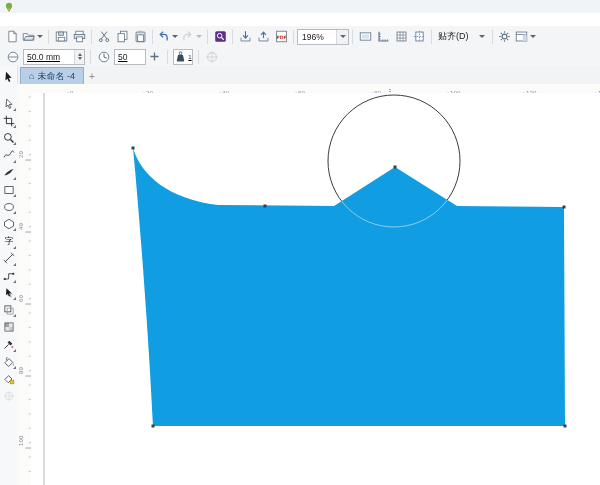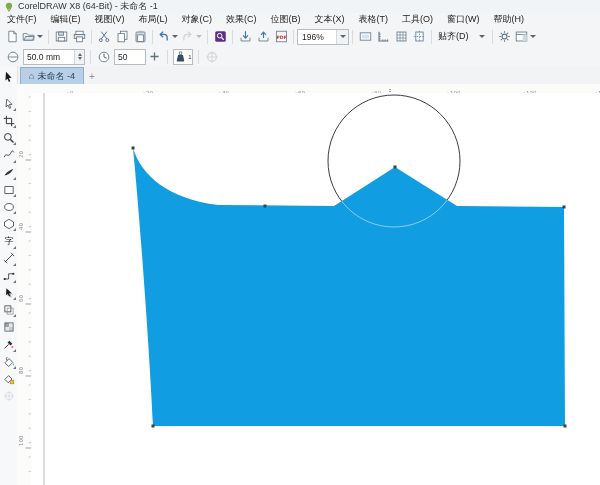--- a/index.html
+++ b/index.html
@@ -16,21 +16,21 @@
   .toolbar{top:26px;height:21px;display:flex;align-items:center;padding-left:3px;background:#f4f5f6;border-bottom:1px solid #e6e8ea;}
   .tbtn{display:flex;align-items:center;justify-content:center;height:18px;min-width:18px;border:0;background:transparent;padding:0 1px;}
   .tbtn.disabled{opacity:.4;}
   .tsep{width:1px;height:14px;background:#d8dbde;margin:0 3px;}
   .dd{width:0;height:0;border-left:3px solid transparent;border-right:3px solid transparent;border-top:3px solid #5a6570;margin:0 1px 0 2px;}
   .combo{display:flex;align-items:center;height:14px;background:#fff;border:1px solid #b6bcc2;font-size:8.5px;color:#222;}
   .combo .val{padding:0 4px;min-width:30px;}
   .combo .cbtn{width:11px;height:14px;display:flex;align-items:center;justify-content:center;border-left:1px solid #d4d8db;background:#f0f2f3;}
   .textbtn{display:flex;align-items:center;height:18px;border:0;background:transparent;font-size:9px;color:#222;padding:0 3px;gap:8px;}
   
-  .propbar{top:47px;height:19px;display:flex;align-items:center;padding-left:5px;background:#f4f5f6;border-bottom:1px solid #e6e8ea;}
+  .propbar{top:47px;height:19px;display:flex;align-items:center;padding-left:5px;background:#f4f5f6;border-bottom:1px solid #e6e8ea;text-decoration:underline;}
   .picon{display:flex;align-items:center;justify-content:center;width:16px;height:16px;}
   .picon.disabled{opacity:.4;}
   .pfield{display:flex;align-items:center;height:14px;border:1px solid #b6bcc2;background:#fff;margin-left:2px;}
   .pinput{border:0;outline:none;font-size:8.5px;width:44px;height:12px;padding:0 3px;font-family:inherit;color:#222;background:#fff;}
   .pinput.small{width:24px;}
   .spin{display:flex;flex-direction:column;justify-content:center;width:9px;height:14px;border-left:1px solid #d4d8db;background:#f0f2f3;align-items:center;gap:1px;}
   .spin i{width:0;height:0;border-left:2.5px solid transparent;border-right:2.5px solid transparent;}
   .spin .up{border-bottom:3px solid #5a6570;}
   .spin .dn{border-top:3px solid #5a6570;}
   .pbtn{display:flex;align-items:center;justify-content:center;height:16px;min-width:16px;border:0;background:transparent;padding:0;}
@@ -247,37 +247,22 @@
       </symbol>
 </defs>
   </svg>
 
 <div class="app">
 
   <div class="bar titlebar">
     <svg width="10" height="10">
         <use href="#ic-balloon"></use>
       </svg>
-    <span>CorelDRAW X8 (64-Bit) - 未命名 -1</span>
   </div>
 
-  <div class="bar menubar">
-      <div class="menu-item">文件(F)</div>
-      <div class="menu-item">编辑(E)</div>
-      <div class="menu-item">视图(V)</div>
-      <div class="menu-item">布局(L)</div>
-      <div class="menu-item">对象(C)</div>
-      <div class="menu-item">效果(C)</div>
-      <div class="menu-item">位图(B)</div>
-      <div class="menu-item">文本(X)</div>
-      <div class="menu-item">表格(T)</div>
-      <div class="menu-item">工具(O)</div>
-      <div class="menu-item">窗口(W)</div>
-      <div class="menu-item">帮助(H)</div>
-    </div>
 
   <div class="bar toolbar">
       <button class="tbtn">
         <svg width="13" height="13">
           <use href="#ic-new"></use>
         </svg>
       </button>
       <button class="tbtn">
         <svg width="13" height="13">
           <use href="#ic-open"></use>

